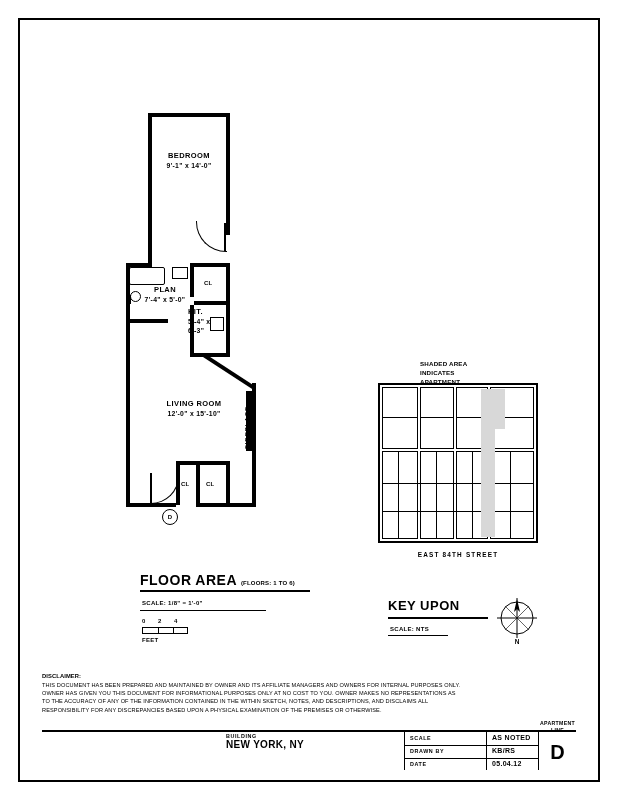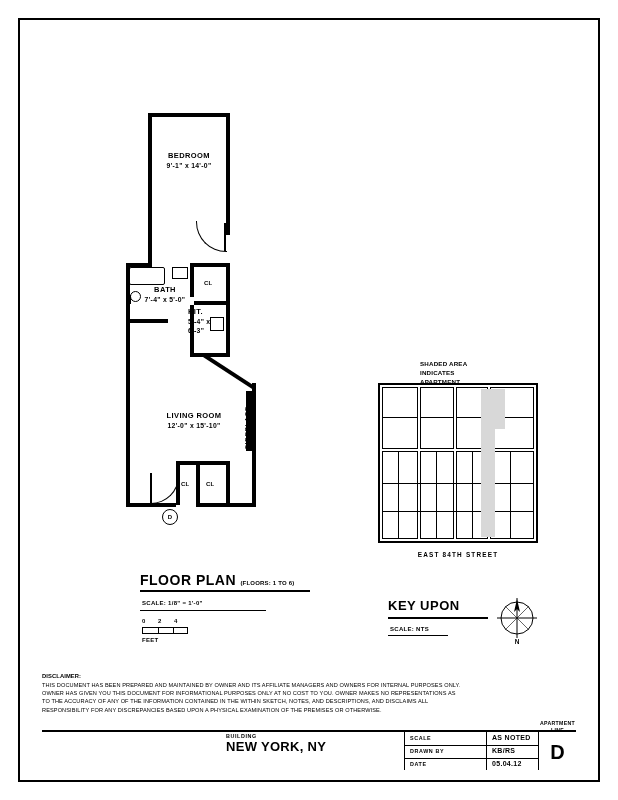--- a/index.html
+++ b/index.html
@@ -38,21 +38,21 @@
   .scale-txt{position:absolute;font-size:6px;font-weight:bold;letter-spacing:.3px;}
   .kp-title{position:absolute;left:388px;top:598px;font-size:13px;font-weight:bold;letter-spacing:.5px;}
   
   .disc{position:absolute;left:42px;top:672px;width:530px;font-size:5.6px;line-height:1.5;letter-spacing:.1px;}
   .disc b{font-size:5.8px;}
   
   .tb{position:absolute;left:42px;top:730px;width:534px;height:40px;}
   .tb .cell{position:absolute;box-sizing:border-box;}
   .tb-label{font-size:5.4px;font-weight:bold;letter-spacing:.6px;}
   .addr1{font-size:10.5px;font-weight:bold;letter-spacing:.3px;}
-  .addr2{font-size:13px;font-weight:bold;letter-spacing:.3px;}
+  .addr2{font-size:10px;font-weight:bold;letter-spacing:.3px;}
   .val{font-size:7px;font-weight:bold;letter-spacing:.3px;}
   .aptline{font-size:5.2px;font-weight:bold;letter-spacing:.3px;text-align:center;line-height:1.3;}
   .aptletter{font-size:20px;font-weight:bold;text-align:center;line-height:1;}
   .compass{position:absolute;left:494px;top:596px;width:46px;height:52px;}
 </style>
 </head>
 <body>
 
 <div id="page">
 
@@ -103,31 +103,31 @@
     <div style="position:absolute;left:42px;top:414px;width:14px;height:14px;border:1px solid #000;border-radius:50%;display:flex;align-items:center;justify-content:center;">
       <span class="tiny">D</span>
     </div>
 
     <div class="room-label" style="left:28px;top:56px;width:82px;">
       <div class="nm">BEDROOM</div>
       <div class="dim">9'-1" x 14'-0"</div>
     </div>
 
     <div class="room-label" style="left:14px;top:190px;width:62px;">
-      <div class="nm">BATH</div>
+      <div class="nm">PLAN</div>
       <div class="dim">7'-4" x 5'-0"</div>
     </div>
 
     <div class="room-label" style="left:68px;top:212px;width:40px;text-align:left;">
       <div class="nm">KIT.</div>
       <div class="dim" style="white-space:pre-line;">5'-4" x
 6'-3"</div>
     </div>
 
-    <div class="room-label" style="left:28px;top:316px;width:92px;">
+    <div class="room-label" style="left:28px;top:304px;width:92px;">
       <div class="nm">LIVING ROOM</div>
       <div class="dim">12'-0" x 15'-10"</div>
     </div>
 
     <div class="tiny" style="position:absolute;left:84px;top:185px;">CL</div>
     <div class="tiny" style="position:absolute;left:61px;top:386px;">CL</div>
     <div class="tiny" style="position:absolute;left:86px;top:386px;">CL</div>
 
     <div class="vlabel" style="left:124px;top:354px;">FIREPLACE</div>
   </div>
@@ -164,21 +164,21 @@
     <div class="wall" style="left:94px;top:68px;width:1px;height:88px;"></div>
     <div class="wall" style="left:132px;top:68px;width:1px;height:88px;"></div>
 
     <div class="shade" style="left:103px;top:6px;width:14px;height:148px;"></div>
     <div class="shade" style="left:103px;top:6px;width:24px;height:40px;"></div>
   </div>
 
   <div class="kp-street">EAST 84TH STREET</div>
 
   <div class="fp-title">
-    <span>FLOOR PLAN</span>
+    <span>FLOOR AREA</span>
     <span class="sub">(FLOORS: 1 TO 6)</span>
   </div>
   <div class="rule" style="left:140px;top:590px;width:170px;"></div>
   <div class="scale-txt" style="left:142px;top:600px;">SCALE: 1/8" = 1'-0"</div>
   <div class="rule" style="left:140px;top:610px;width:126px;height:1px;"></div>
 
   <div style="position:absolute;left:142px;top:627px;width:46px;height:7px;border:1px solid #000;box-sizing:border-box;background:#fff;">
     <div style="position:absolute;left:15px;top:0;width:1px;height:5px;background:#000;"></div>
     <div style="position:absolute;left:30px;top:0;width:1px;height:5px;background:#000;"></div>
   </div>

